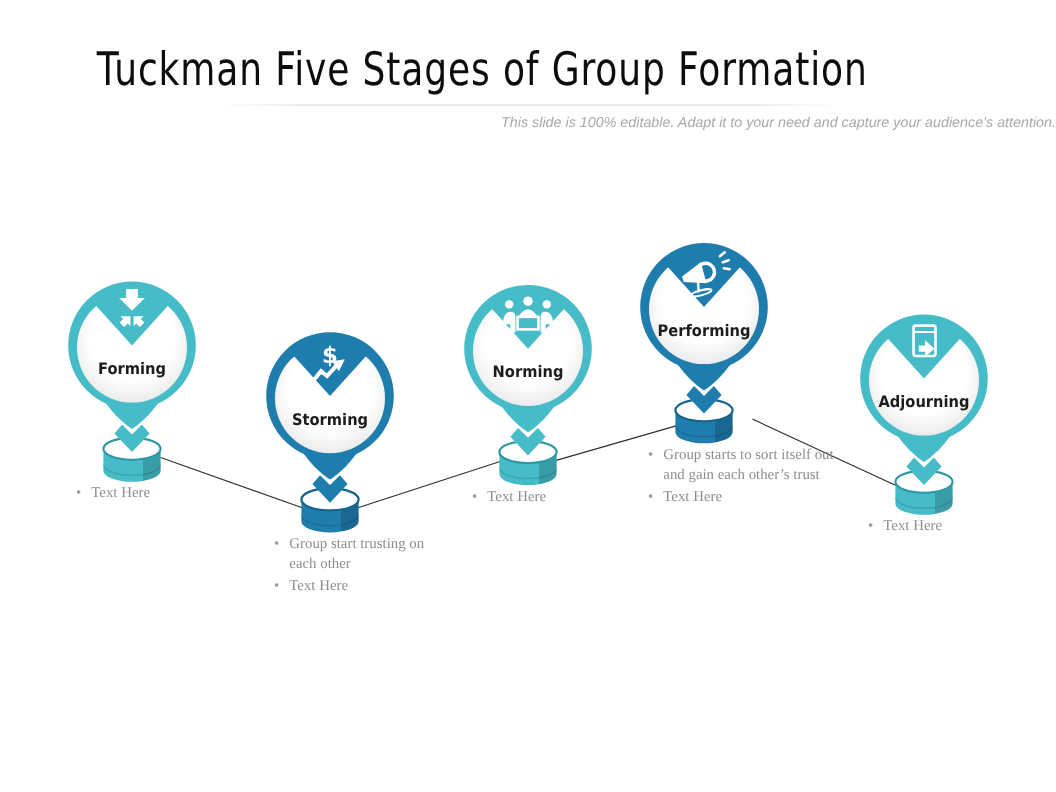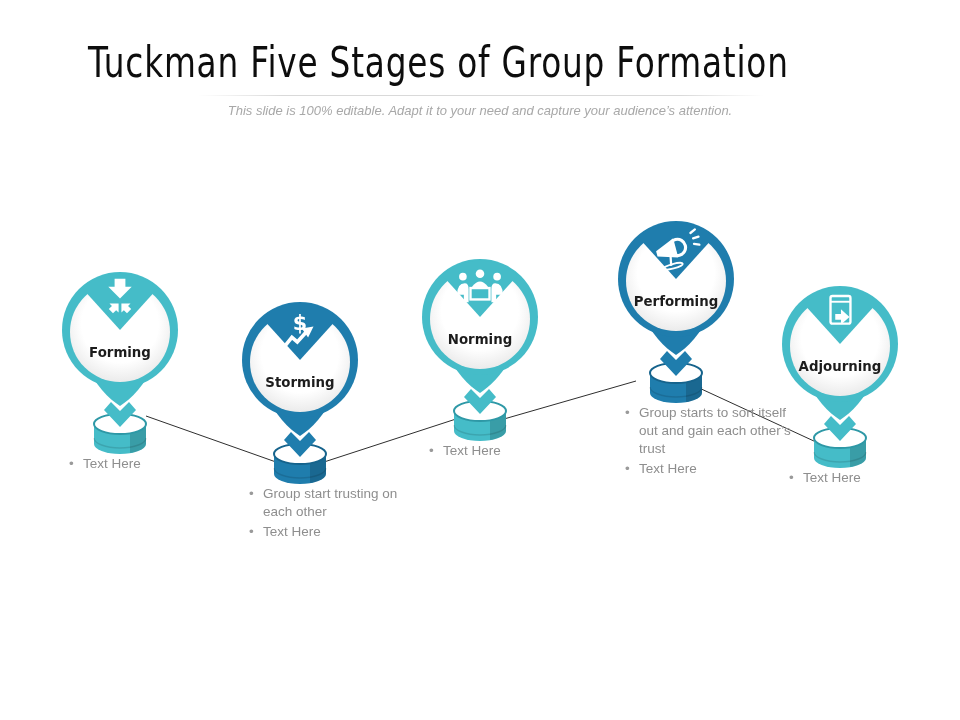--- a/index.html
+++ b/index.html
@@ -5,42 +5,42 @@
   html,body{margin:0;padding:0;background:#fff;}
   .canvas{position:relative;width:960px;height:720px;background:#ffffff;overflow:hidden;
           font-family:"Liberation Sans",sans-serif;}
   
   .title{position:absolute;left:88px;top:38px;margin:0;color:#0d0d0d;
          font-family:"DejaVu Sans",sans-serif;font-weight:400;font-size:42px;
          letter-spacing:1px;white-space:nowrap;
          transform:scaleX(0.78);transform-origin:left top;}
   .divider{position:absolute;left:198px;top:95px;width:566px;height:1px;
            background:linear-gradient(90deg,rgba(220,220,220,0),#d9d9d9 15%,#d9d9d9 85%,rgba(220,220,220,0));}
-  .subtitle{position:absolute;left:0;top:103px;width:960px;text-align:center;
+  .subtitle{position:absolute;left:0;top:103px;width:960px;text-align:right;
             font-size:13px;font-style:italic;color:#a8a8a8;}
   
   .connectors{position:absolute;left:0;top:0;width:960px;height:720px;pointer-events:none;}
   .connectors line{stroke:#2e2e2e;stroke-width:1;}
   
   .stage{position:absolute;width:120px;height:380px;}
-  .s0{left:60px;top:270px;}
+  .s0{left:60px;top:254px;}
   .s1{left:240px;top:300px;}
   .s2{left:420px;top:257px;}
-  .s3{left:616px;top:219px;}
+  .s3{left:580px;top:219px;}
   .s4{left:780px;top:284px;}
   .cyl{position:absolute;left:28px;top:140px;width:64px;height:50px;z-index:1;}
   .pin{position:absolute;left:0;top:0;width:120px;height:178px;z-index:2;}
   .c-main{fill:var(--stage-color);}
   .stage-label{position:absolute;left:0;top:74px;width:120px;text-align:center;z-index:3;
                font-family:"DejaVu Sans",sans-serif;font-weight:700;font-size:14.5px;color:#1c1c1c;
                transform:scaleX(.92);}
   
   .bullets{position:absolute;left:8px;top:185px;z-index:3;}
   .bw0{width:150px}.bw1{width:164px}.bw2{width:158px}.bw3{width:170px}.bw4{width:158px}
-  .bi{position:relative;padding-left:15px;font-size:13.5px;line-height:1.33;color:#8e8e8e;margin-bottom:2px;}
+  .bi{position:relative;padding-left:15px;font-size:13.5px;line-height:1.33;color:#8e8e8e;margin-bottom:2px;font-family:Liberation Serif, serif;}
   .bi::before{content:"\2022";position:absolute;left:1px;top:0;color:#9a9a9a;}
 </style>
 </head>
 <body>
 
 <div class="canvas">
 
   <h1 class="title">Tuckman Five Stages of Group Formation</h1>
   <div class="divider"></div>
   <div class="subtitle">This slide is 100% editable. Adapt it to your need and capture your audience’s attention.</div>

